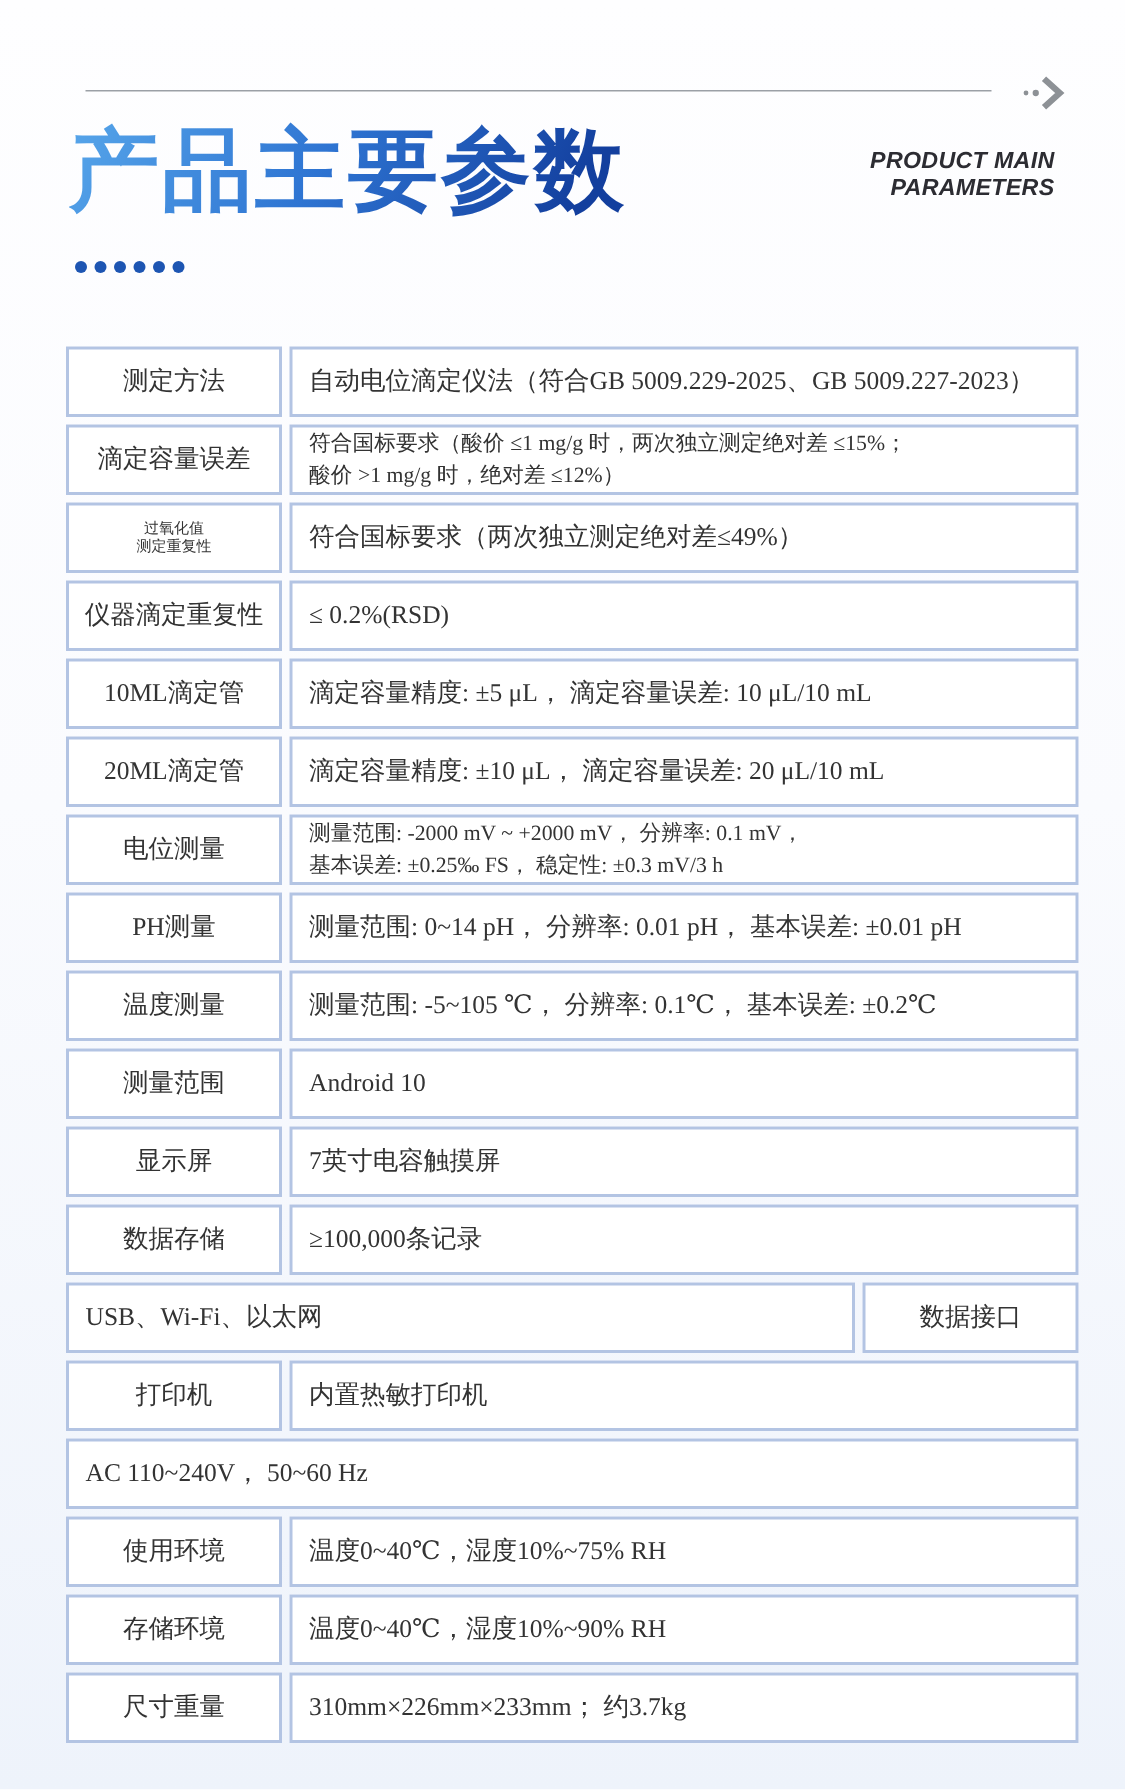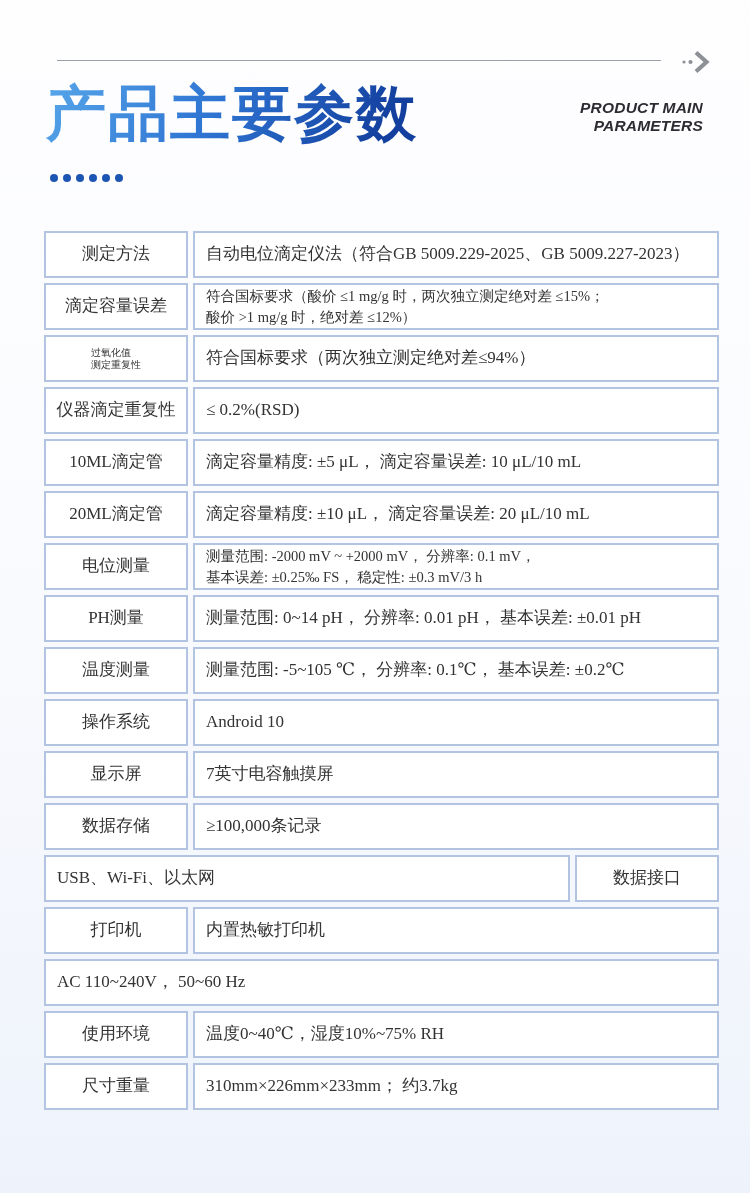--- a/index.html
+++ b/index.html
@@ -97,20 +97,21 @@
     border: 2px solid var(--table-border);
     display: flex;
     align-items: center;
     color: var(--text);
     font-size: 17px;
     white-space: pre-line;
   }
   .label-cell {
     flex: 0 0 144px;
     justify-content: center;
+    text-align: center;
     line-height: 1.2;
   }
   .label-cell.small-label { font-size: 10px; }
   .value-cell {
     flex: 1 1 auto;
     padding: 0 8px 0 11px;
     line-height: 1.3;
   }
   .value-cell.small-value {
     font-size: 14.5px;
@@ -152,21 +153,21 @@
         <div class="cell value-cell">自动电位滴定仪法（符合GB 5009.229-2025、GB 5009.227-2023）</div>
       </div>
       <div class="spec-row">
         <div class="cell label-cell">滴定容量误差</div>
         <div class="cell value-cell small-value">符合国标要求（酸价 ≤1 mg/g 时，两次独立测定绝对差 ≤15%；
 酸价 &gt;1 mg/g 时，绝对差 ≤12%）</div>
       </div>
       <div class="spec-row">
         <div class="cell label-cell small-label">过氧化值
 测定重复性</div>
-        <div class="cell value-cell">符合国标要求（两次独立测定绝对差≤94%）</div>
+        <div class="cell value-cell">符合国标要求（两次独立测定绝对差≤49%）</div>
       </div>
       <div class="spec-row">
         <div class="cell label-cell">仪器滴定重复性</div>
         <div class="cell value-cell">≤ 0.2%(RSD)</div>
       </div>
       <div class="spec-row">
         <div class="cell label-cell">10ML滴定管</div>
         <div class="cell value-cell">滴定容量精度: ±5 μL， 滴定容量误差: 10 μL/10 mL</div>
       </div>
       <div class="spec-row">
@@ -180,21 +181,21 @@
       </div>
       <div class="spec-row">
         <div class="cell label-cell">PH测量</div>
         <div class="cell value-cell">测量范围: 0~14 pH， 分辨率: 0.01 pH， 基本误差: ±0.01 pH</div>
       </div>
       <div class="spec-row">
         <div class="cell label-cell">温度测量</div>
         <div class="cell value-cell">测量范围: -5~105 ℃， 分辨率: 0.1℃， 基本误差: ±0.2℃</div>
       </div>
       <div class="spec-row">
-        <div class="cell label-cell">操作系统</div>
+        <div class="cell label-cell">测量范围</div>
         <div class="cell value-cell">Android 10</div>
       </div>
       <div class="spec-row">
         <div class="cell label-cell">显示屏</div>
         <div class="cell value-cell">7英寸电容触摸屏</div>
       </div>
       <div class="spec-row">
         <div class="cell label-cell">数据存储</div>
         <div class="cell value-cell">≥100,000条记录</div>
       </div>
@@ -207,18 +208,22 @@
         <div class="cell value-cell">内置热敏打印机</div>
       </div>
       <div class="spec-row">
         <div class="cell value-cell">AC 110~240V， 50~60 Hz</div>
       </div>
       <div class="spec-row">
         <div class="cell label-cell">使用环境</div>
         <div class="cell value-cell">温度0~40℃，湿度10%~75% RH</div>
       </div>
       <div class="spec-row">
+        <div class="cell label-cell">存储环境</div>
+        <div class="cell value-cell">温度0~40℃，湿度10%~90% RH</div>
+      </div>
+      <div class="spec-row">
         <div class="cell label-cell">尺寸重量</div>
         <div class="cell value-cell">310mm×226mm×233mm； 约3.7kg</div>
       </div>
     </div>
 
 </div>
 
 </body></html>

